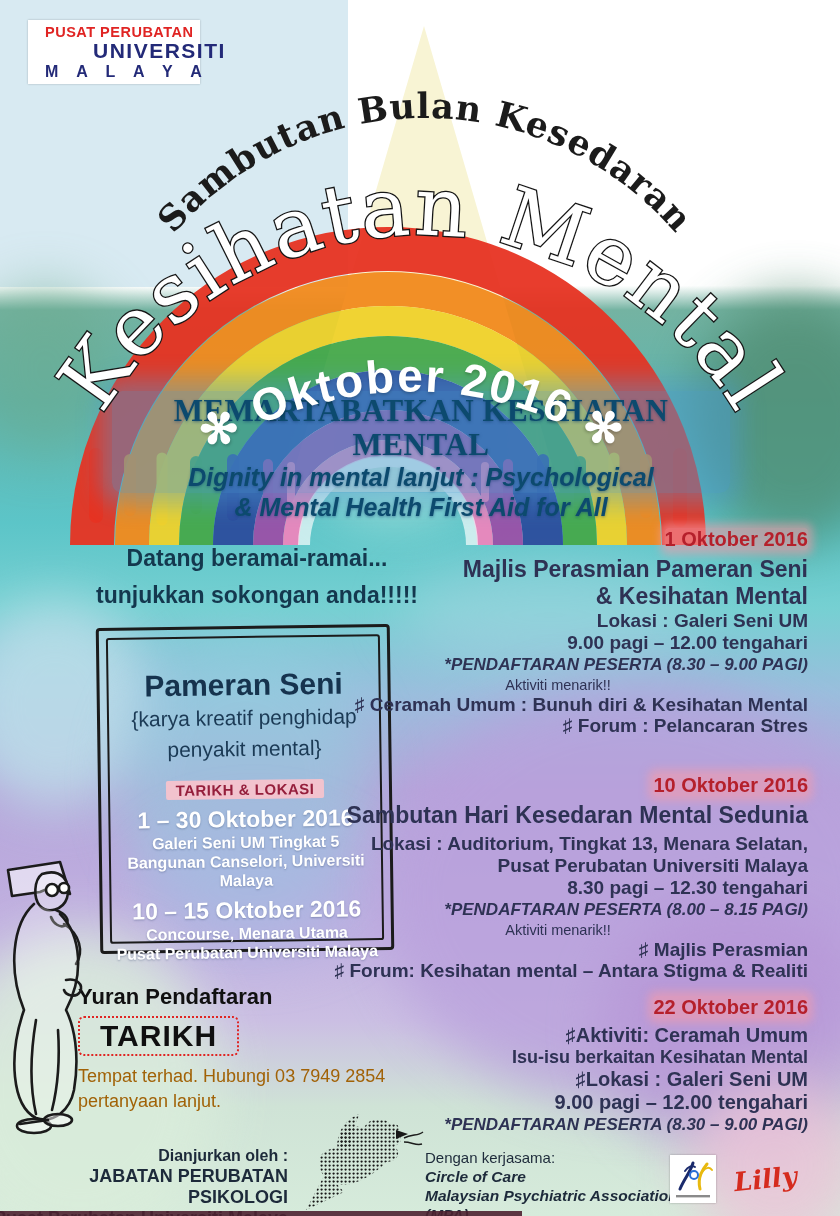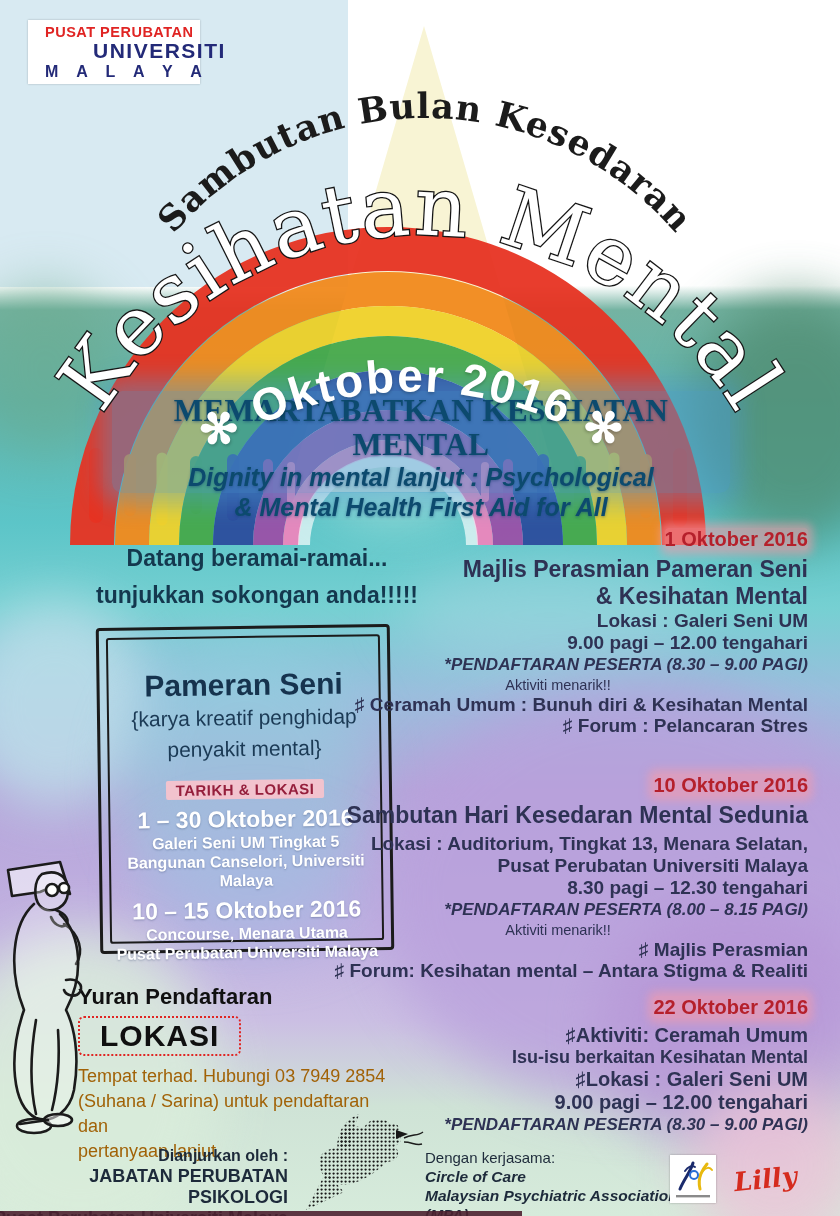--- a/index.html
+++ b/index.html
@@ -192,24 +192,23 @@
     <div class="frame-venue">Galeri Seni UM Tingkat 5</div>
     <div class="frame-venue">Bangunan Canselori, Universiti Malaya</div>
     <div class="frame-date">10 – 15 Oktober 2016</div>
     <div class="frame-venue">Concourse, Menara Utama</div>
     <div class="frame-venue">Pusat Perubatan Universiti Malaya</div>
   </div>
 </div>
 
 <div class="abs fee">
   <div class="fee-label">Yuran Pendaftaran</div>
-  <div><span class="fee-box">LOKASI</span></div>
+  <div><span class="fee-box">TARIKH</span></div>
   <div class="fee-note">
     <div>Tempat terhad. Hubungi 03 7949 2854</div>
-    <div>(Suhana / Sarina) untuk  pendaftaran dan</div>
     <div>pertanyaan lanjut.</div>
   </div>
 </div>
 
 <div class="abs rcol" style="top:528px;">
   <div><span class="rdate">1 Oktober 2016</span></div>
   <div class="rtitle">Majlis Perasmian Pameran Seni</div>
   <div class="rtitle">&amp; Kesihatan Mental</div>
   <div class="rline">Lokasi : Galeri Seni UM</div>
   <div class="rline">9.00 pagi – 12.00 tengahari</div>

